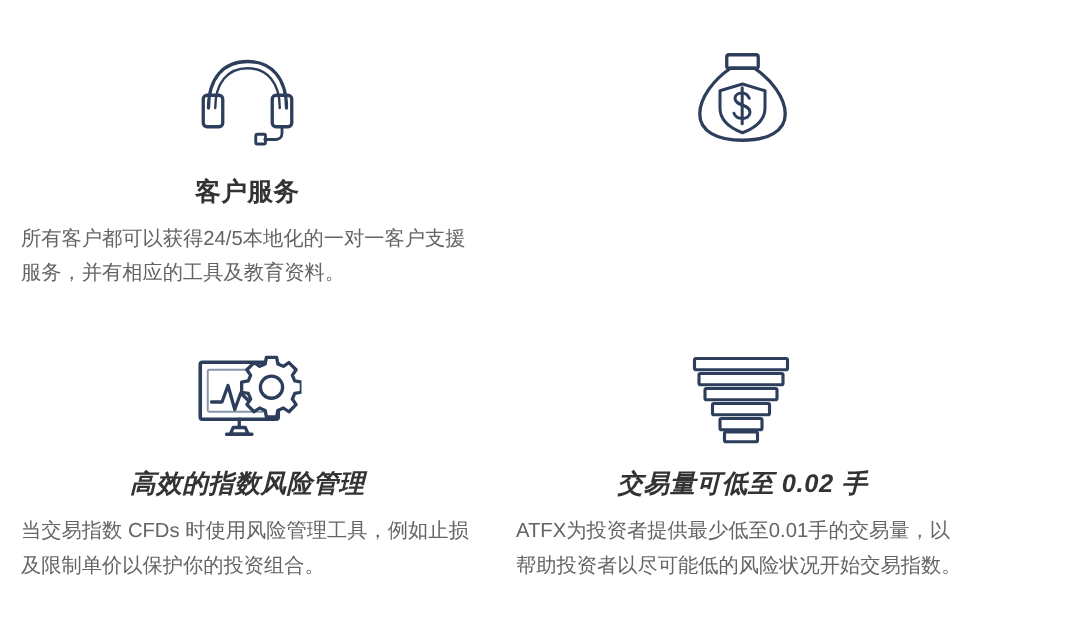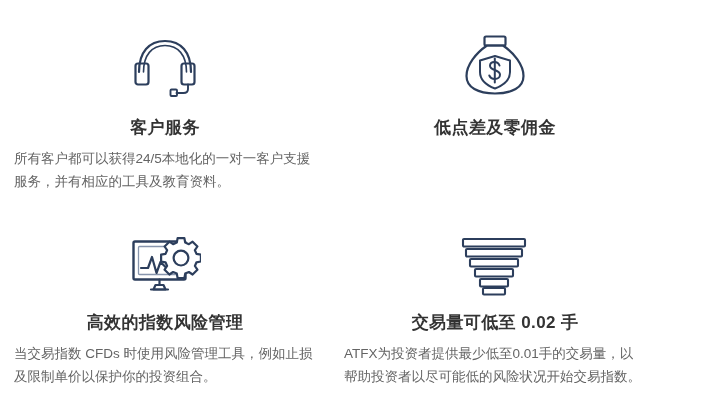--- a/index.html
+++ b/index.html
@@ -53,20 +53,21 @@
     margin-top: 10px;
     max-width: 336px;
   }
   
   .row2 .feature-icon {
     margin-top: 20px;
     height: 78px;
   }
   .row2 .feature-title {
     margin-top: 8px;
+    font-style: italic;
   }
 </style>
 </head>
 <body>
 
 <div class="features-grid">
 
   <div class="feature-card">
     <div class="feature-icon">
       <svg width="72" height="66" viewBox="0 0 72 66" fill="none">
@@ -85,21 +86,20 @@
   <div class="feature-card">
     <div class="feature-icon">
       <svg width="70" height="66" viewBox="0 0 70 66" fill="none">
         <rect x="24.5" y="4.5" width="21" height="9" rx="1.5" stroke="#2c3e5c" stroke-width="2.2" fill="none"></rect>
         <path d="M27 13.5 C16 21, 6.5 33, 6.5 44 C6.5 55.5, 18 61.5, 35 61.5 C52 61.5, 63.5 55.5, 63.5 44 C63.5 33, 54 21, 43 13.5 Z" stroke="#2c3e5c" stroke-width="2.2" fill="none" stroke-linejoin="round"></path>
         <path d="M35 24 L50 28.5 L50 40 C50 48.5, 43 53.5, 35 56.5 C27 53.5, 20 48.5, 20 40 L20 28.5 Z" stroke="#2c3e5c" stroke-width="2" fill="none" stroke-linejoin="round"></path>
         <path d="M39.5 33.5 C38.5 31, 36.5 30, 34.5 30 C31.8 30, 30 31.5, 30 33.7 C30 38.8, 40 37.2, 40 42.8 C40 45.3, 37.8 47, 34.8 47 C32.2 47, 30.2 45.7, 29.3 43.5" stroke="#2c3e5c" stroke-width="2" fill="none" stroke-linecap="round"></path>
         <line x1="34.8" y1="26.5" x2="34.8" y2="50.5" stroke="#2c3e5c" stroke-width="2" stroke-linecap="round"></line>
       </svg>
     </div>
-    <div class="feature-title">低点差及零佣金</div>
   </div>
 
   <div class="feature-card row2">
     <div class="feature-icon">
       <svg width="72" height="62" viewBox="0 0 72 62" fill="none">
         <rect x="4.5" y="6.5" width="52" height="38" rx="1.5" stroke="#2c3e5c" stroke-width="2.4" fill="none"></rect>
         <rect x="9.5" y="11.5" width="42" height="28" rx="1" stroke="#8795ad" stroke-width="1.3" fill="none"></rect>
         <path d="M12 33 L19 33 L23 22 L27.5 38 L31.5 27 L37 32.5 L49 32.5" stroke="#2c3e5c" stroke-width="2.2" fill="none" stroke-linejoin="round" stroke-linecap="round"></path>
         <path d="M30.5 44.5 L30.5 50 M22 54.5 L39 54.5" stroke="#2c3e5c" stroke-width="2.2" fill="none" stroke-linecap="round"></path>
         <path d="M24.5 54.5 L26.5 50 L34.5 50 L36.5 54.5 Z" stroke="#2c3e5c" stroke-width="2.2" fill="none" stroke-linejoin="round"></path>

